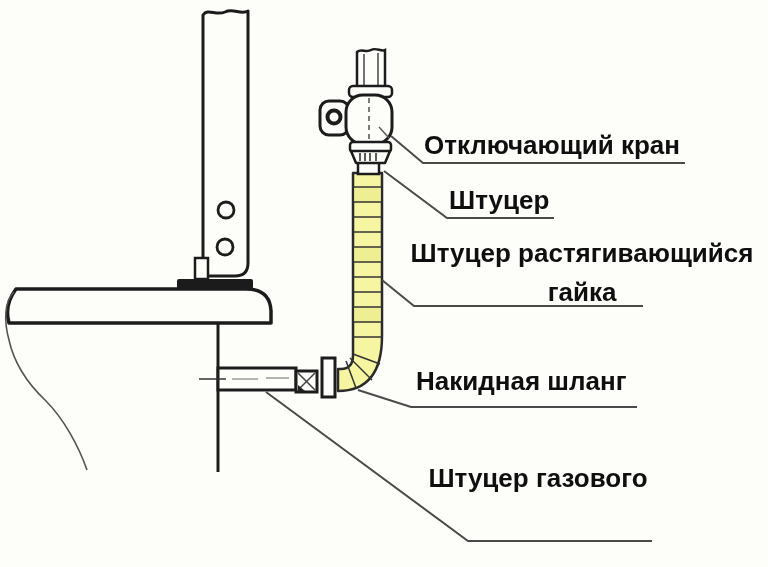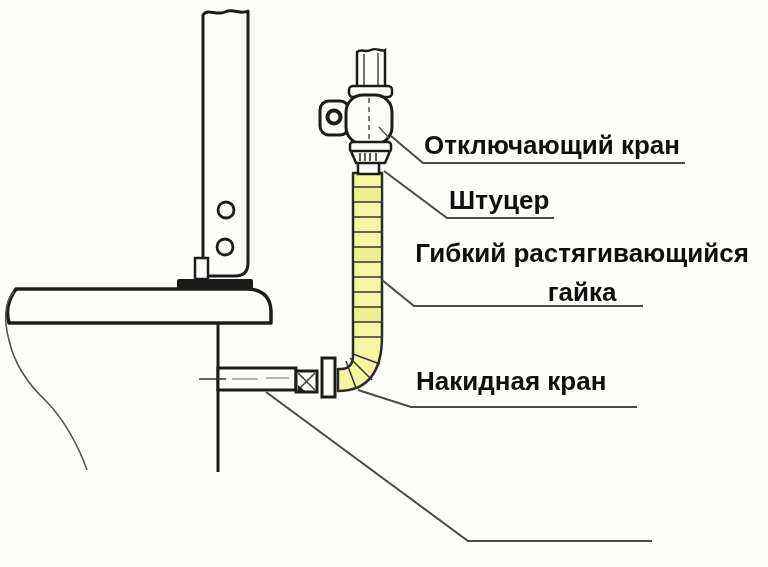--- a/index.html
+++ b/index.html
@@ -107,22 +107,23 @@
     <polyline points="382,280 414,306 643,306" fill="none" stroke="#4a4a4a" stroke-width="2"></polyline>
     <polyline points="358,390 411,407 637,407" fill="none" stroke="#4a4a4a" stroke-width="2"></polyline>
     <polyline points="266,392 468,541 652,541" fill="none" stroke="#4a4a4a" stroke-width="2"></polyline>
   </svg>
 
   <div class="lbl" style="left:424px;top:115px;margin-top:15px;">Отключающий кран</div>
 
   <div class="lbl" style="left:449px;top:185px;text-align:center;">Штуцер</div>
 
   <div class="lbl lbl-block" style="left:398px;top:234px;width:368px;line-height:39px;">
-    <span>Гибкий растягивающийся</span>
+    <span>Штуцер растягивающийся</span>
     <span>гайка</span>
   </div>
 
-  <div class="lbl" style="left:416px;top:366px;">Накидная кран</div>
+  <div class="lbl" style="left:416px;top:366px;">Накидная шланг</div>
 
   <div class="lbl lbl-block" style="left:420px;top:461px;width:236px;line-height:35px;">
+    <span>Штуцер газового</span>
   </div>
 
 </div>
 
 </body></html>

